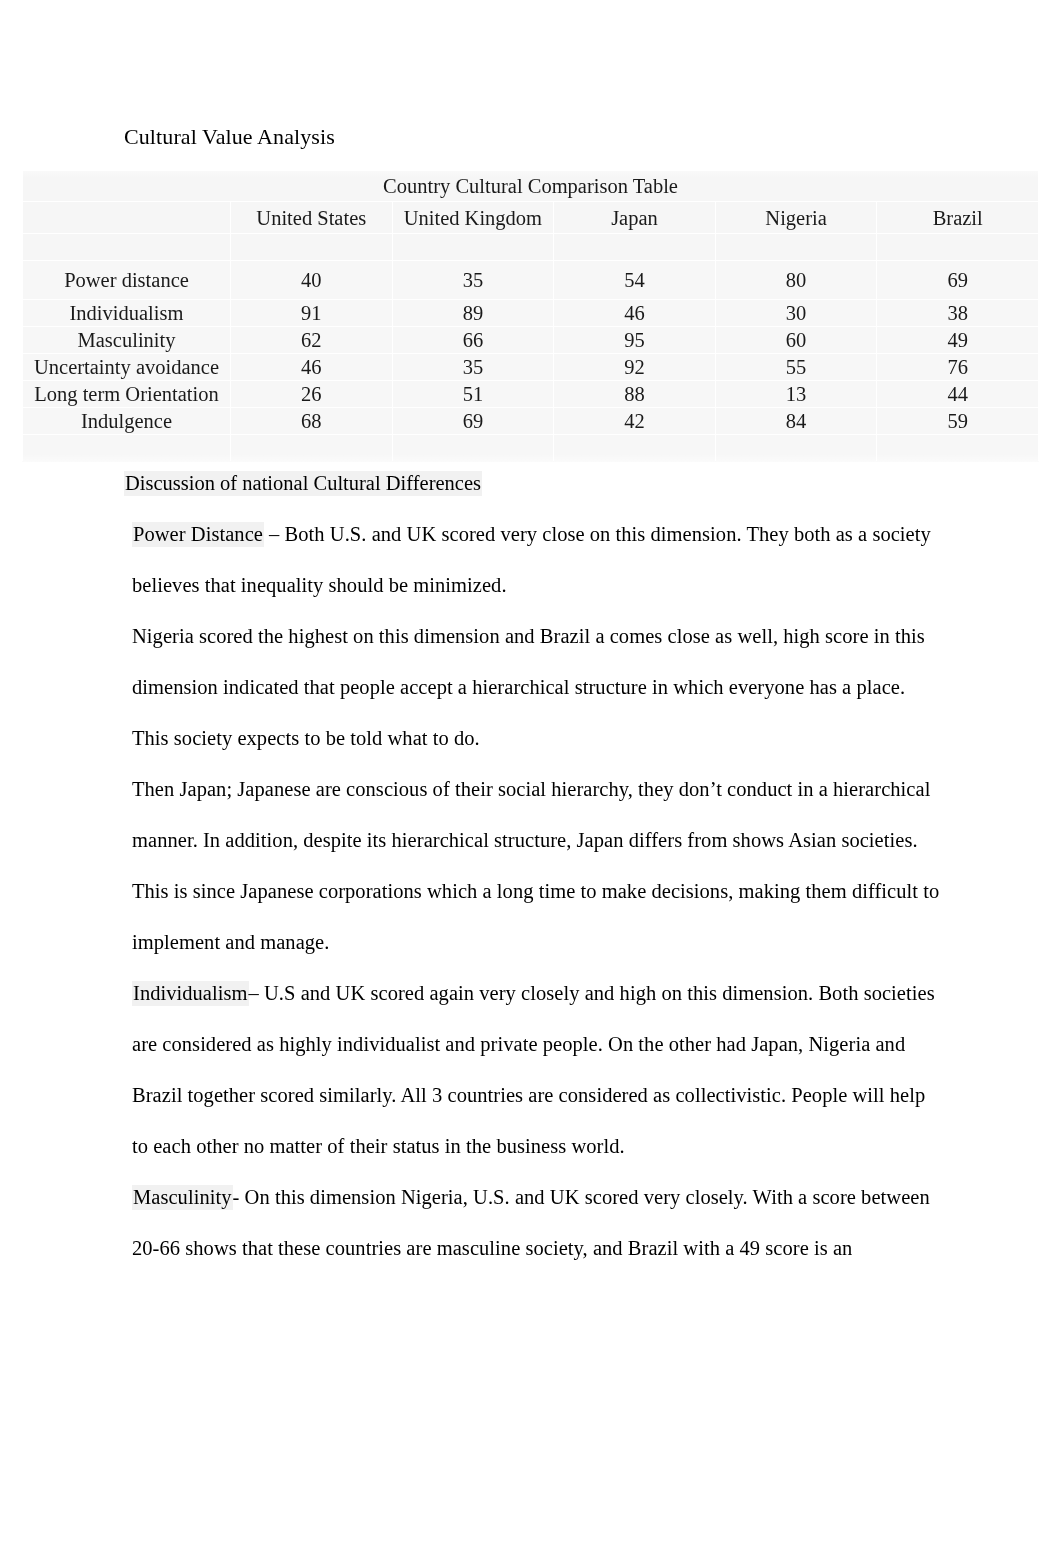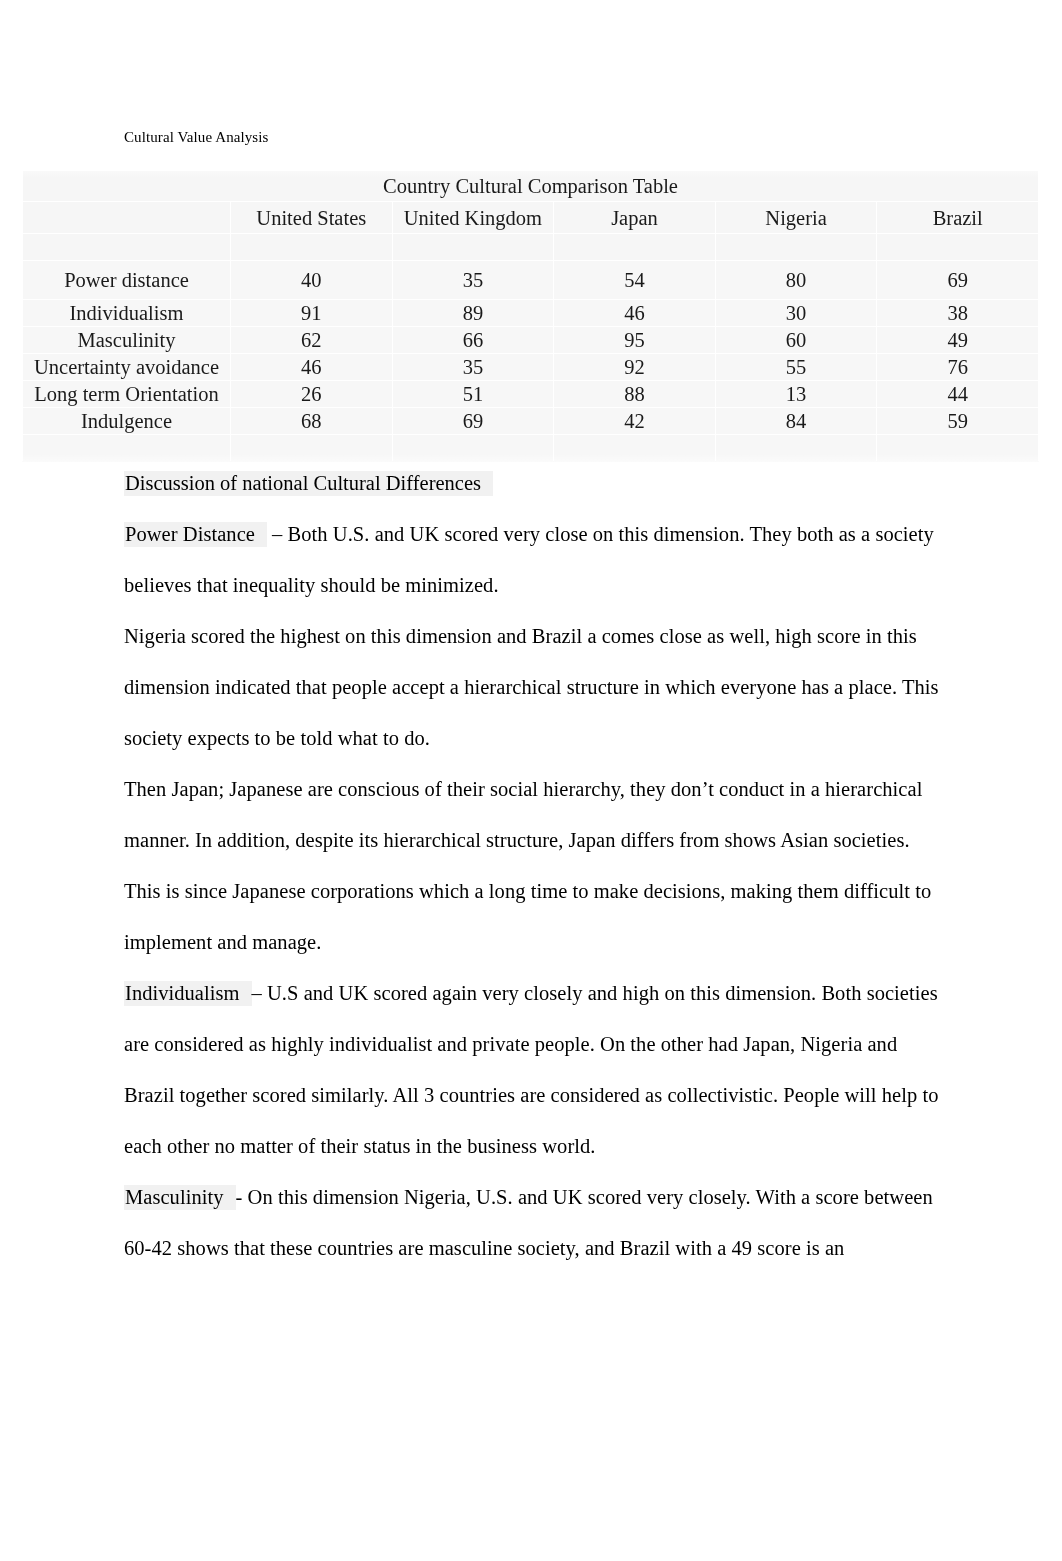--- a/index.html
+++ b/index.html
@@ -20,21 +20,21 @@
     position: absolute;
     inset: 0;
     background: #ffffff;
   }
 
   
   .doc-title {
     position: absolute;
     left: 124px;
     top: 124px;
-    font-size: 15px;
+    font-size: 22px;
     line-height: 26px;
     letter-spacing: 0.1px;
     white-space: nowrap;
   }
 
   
   .table-wrap {
     position: absolute;
     left: 22px;
     top: 170px;
@@ -103,28 +103,28 @@
   
   .body-copy {
     position: absolute;
     left: 124px;
     top: 458px;
     width: 816px;
   }
   .para {
     font-size: 20.5px;
     line-height: 51px;
-    margin: 0 0 0 0;
+    margin: 0 0 0 8px;
     text-align: left;
     letter-spacing: 0.05px;
   }
   .para + .para { margin-top: 0; }
   .hl {
     background: #f1f1f1;
-    padding: 1px 12px 2px 1px;
+    padding: 1px 1px 2px 1px;
     box-decoration-break: clone;
     font-family: Liberation Serif, serif;
     -webkit-box-decoration-break: clone;
   }
   .heading-line {
     font-size: 20.5px;
     line-height: 51px;
     margin: 0;
   }
 </style>
@@ -228,17 +228,17 @@
   <div class="body-copy">
     <p class="heading-line">
       <span class="hl">Discussion of national Cultural Differences</span>
     </p>
     <div id="paragraphs">
         <p class="para"><span class="hl">Power Distance</span><span> – Both U.S. and UK scored very close on this dimension. They both as a society believes that inequality should be minimized.</span></p>
         <p class="para"><span>Nigeria scored the highest on this dimension and Brazil a comes close as well, high score in this dimension indicated that people accept a hierarchical structure in which everyone has a place. This society expects to be told what to do.</span></p>
         <p class="para"><span>Then Japan; Japanese are conscious of their social hierarchy, they don’t conduct in a hierarchical manner. In addition, despite its hierarchical structure, Japan differs from shows Asian societies.</span></p>
         <p class="para"><span>This is since Japanese corporations which a long time to make decisions, making them difficult to implement and manage.</span></p>
         <p class="para"><span class="hl">Individualism</span><span>– U.S and UK scored again very closely and high on this dimension. Both societies are considered as highly individualist and private people. On the other had Japan, Nigeria and Brazil together scored similarly. All 3 countries are considered as collectivistic. People will help to each other no matter of their status in the business world.</span></p>
-        <p class="para"><span class="hl">Masculinity</span><span>- On this dimension Nigeria, U.S. and UK scored very closely. With a score between 60-42 shows that these countries are masculine society, and Brazil with a 49 score is an</span></p>
+        <p class="para"><span class="hl">Masculinity</span><span>- On this dimension Nigeria, U.S. and UK scored very closely. With a score between 20-66 shows that these countries are masculine society, and Brazil with a 49 score is an</span></p>
       </div>
   </div>
 
 </div>
 
 </body></html>

